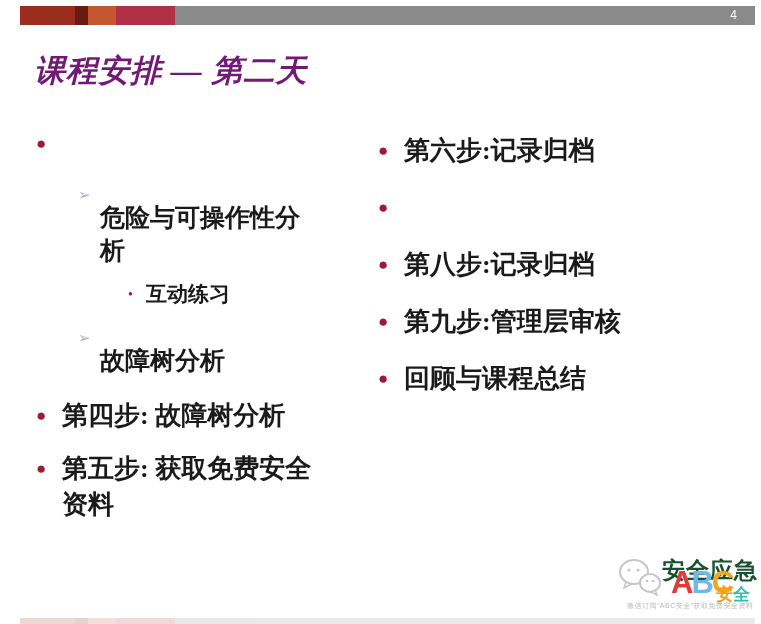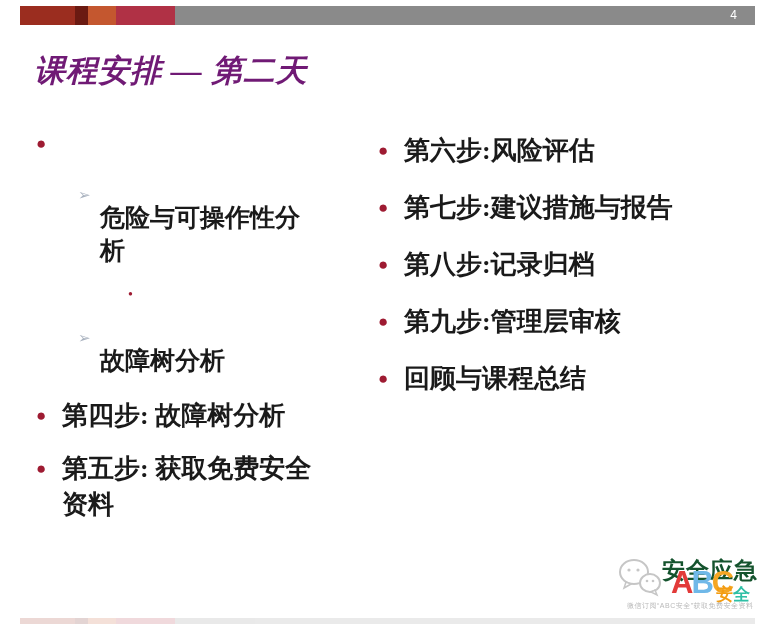--- a/index.html
+++ b/index.html
@@ -90,43 +90,43 @@
   <div class="col col-left">
     <div class="item lv1">
       <span class="b">●</span>
     </div>
     <div class="item lv2">
       <span class="b">➢</span>
       <span class="t">危险与可操作性分析</span>
     </div>
     <div class="item lv3">
       <span class="b">•</span>
+      <span class="t">互动练习</span>
     </div>
     <div class="item lv2 gap-lg">
       <span class="b">➢</span>
       <span class="t">故障树分析</span>
     </div>
     <div class="item lv1">
       <span class="b">●</span>
       <span class="t">第四步: 故障树分析</span>
     </div>
     <div class="item lv1">
       <span class="b">●</span>
       <span class="t">第五步: 获取免费安全资料</span>
     </div>
   </div>
 
   <div class="col col-right">
     <div class="item lv1">
       <span class="b">●</span>
-      <span class="t">第六步:风险评估</span>
+      <span class="t">第六步:记录归档</span>
     </div>
     <div class="item lv1">
       <span class="b">●</span>
-      <span class="t">第七步:建议措施与报告</span>
     </div>
     <div class="item lv1">
       <span class="b">●</span>
       <span class="t">第八步:记录归档</span>
     </div>
     <div class="item lv1">
       <span class="b">●</span>
       <span class="t">第九步:管理层审核</span>
     </div>
     <div class="item lv1">

